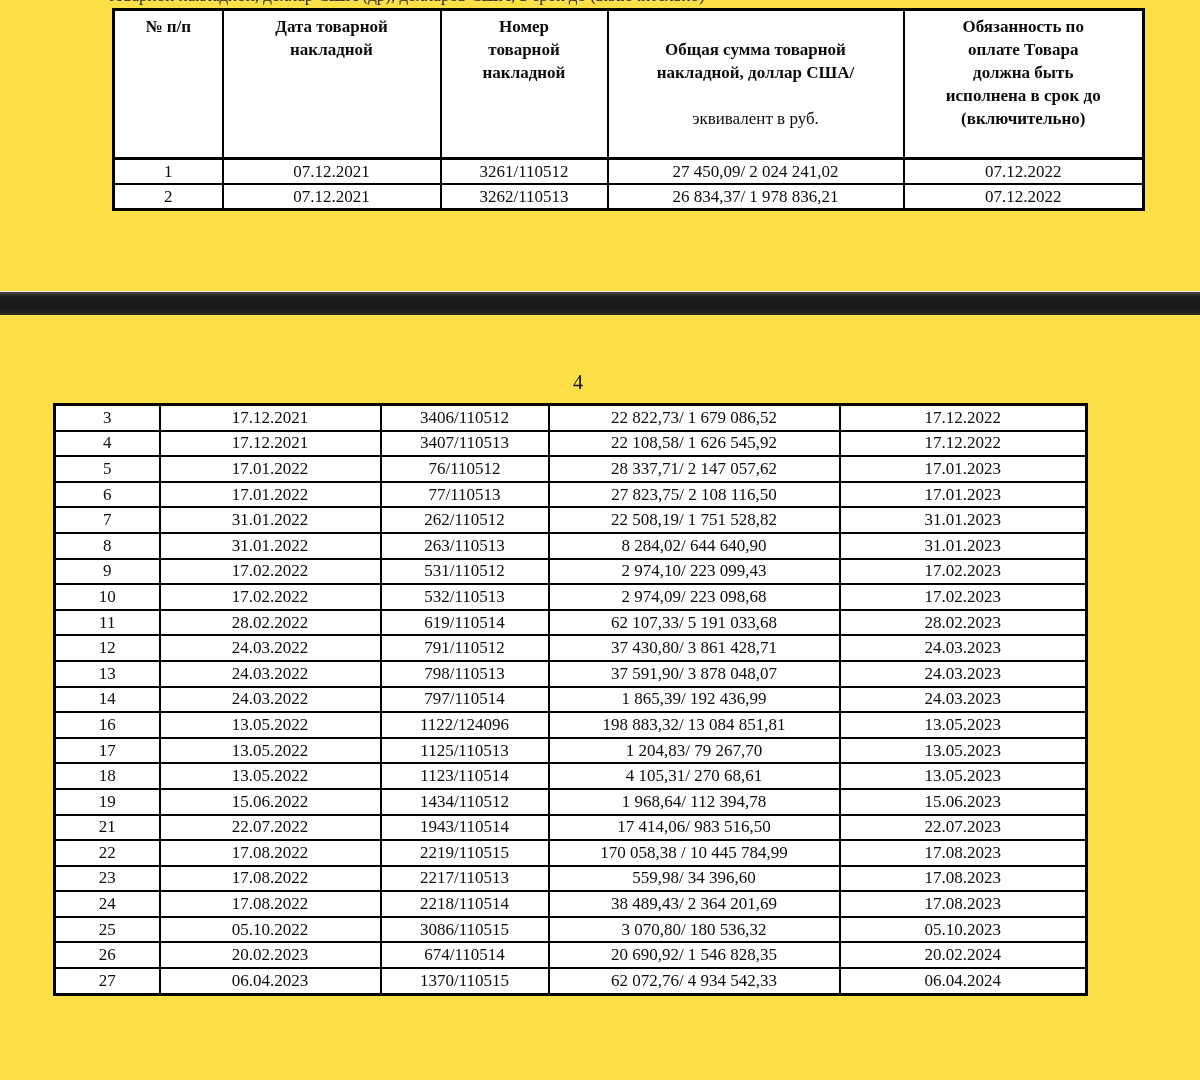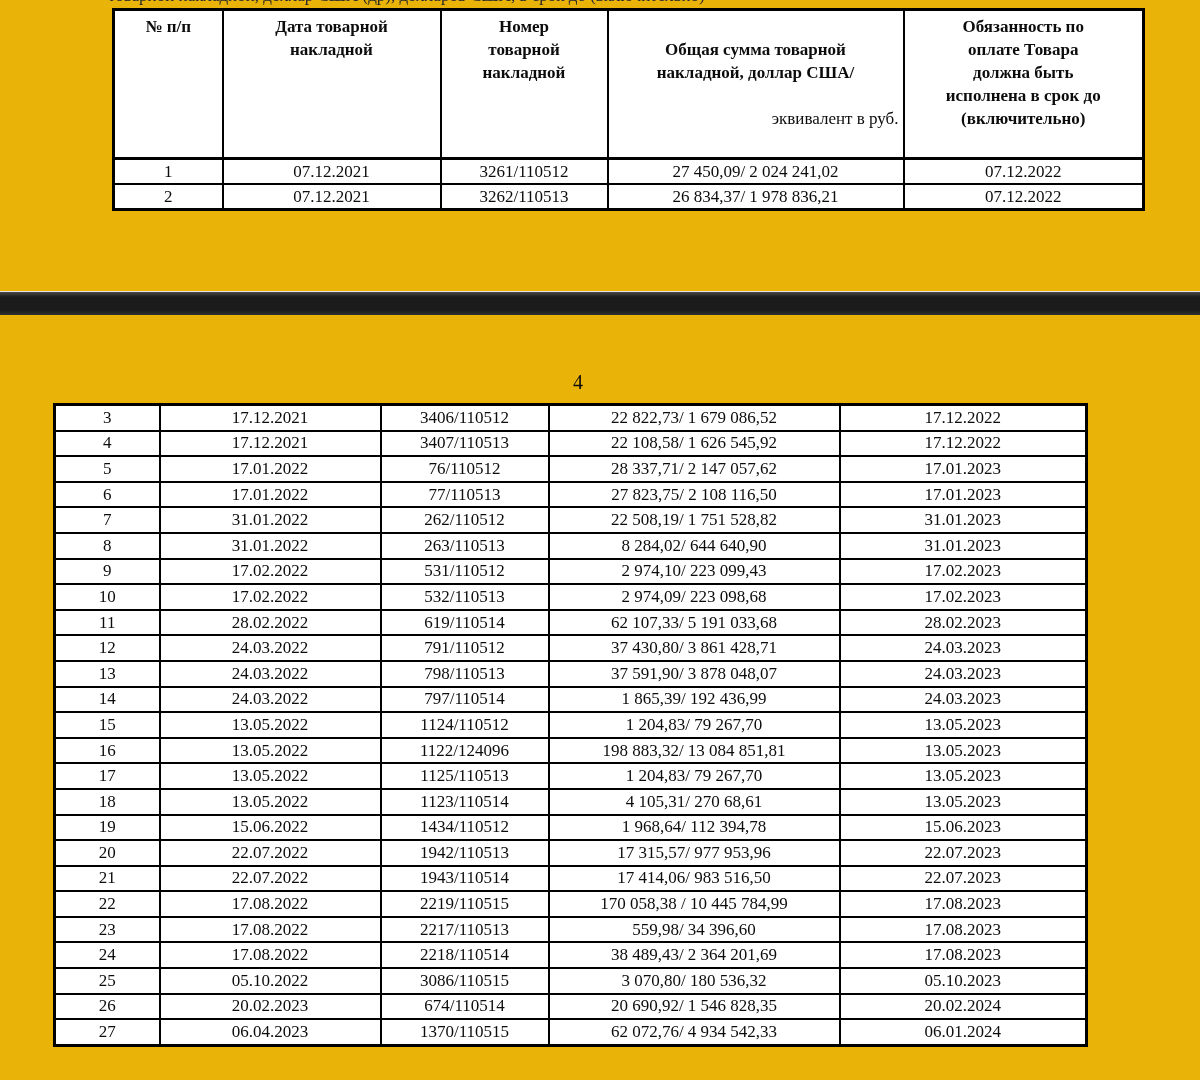--- a/index.html
+++ b/index.html
@@ -1,17 +1,17 @@
 <!DOCTYPE html>
 <html><head>
 <meta charset="utf-8">
 <style>
   html, body { margin:0; padding:0; background:#ffffff; }
   .canvas {
-    position:relative; width:1200px; height:1080px; background:#eab308;
+    position:relative; width:1200px; height:1080px; background:#fde047;
     font-family:"Liberation Serif","DejaVu Serif",serif; color:#0c0c0c; overflow:hidden;
   }
 
   
   .clip-line { position:absolute; left:108px; top:0; width:690px; height:7px; overflow:hidden; }
   .clip-line span { display:block; margin-top:-14px; font-size:17px; white-space:nowrap; color:#2a2a2a; }
 
   .doc-table { position:absolute; border-collapse:collapse; table-layout:fixed; background:#fff; }
   .doc-table th, .doc-table td {
     border:2px solid #000; text-align:center; font-size:17px; color:#0c0c0c;
@@ -19,21 +19,21 @@
   }
   .doc-table { border:3px solid #000; }
 
   .t1 { left:112px; top:8px; width:1030px; }
   .t1 th {
     vertical-align:top; font-weight:bold; line-height:23px; padding:4px 4px;
     height:112px; white-space:pre-line; border-bottom:3px solid #000;
   }
   .t1 td { height:23px; }
   .th-main { white-space:pre-line; font-weight:bold; }
-  .th-sub { font-weight:normal;text-align:right; }
+  .th-sub { font-weight:normal; }
 
   .t2 { left:53px; top:403px; width:1032px; }
   .t2 td { height:23.6px; }
 
   .page-break {
     position:absolute; left:0; top:291px; width:1200px; height:23px;
     background:linear-gradient(180deg,#474747 0%,#1b1b1b 22%,#1b1b1b 78%,#303030 100%);
     border-top:1px solid #e3e3e3;
   }
 
@@ -202,27 +202,20 @@
         </tr>
 
         <tr>
           <td>14</td>
           <td>24.03.2022</td>
           <td>797/110514</td>
           <td>1 865,39/ 192 436,99</td>
           <td>24.03.2023</td>
         </tr>
 
-        <tr>
-          <td>15</td>
-          <td>13.05.2022</td>
-          <td>1124/110512</td>
-          <td>1 204,83/ 79 267,70</td>
-          <td>13.05.2023</td>
-        </tr>
 
         <tr>
           <td>16</td>
           <td>13.05.2022</td>
           <td>1122/124096</td>
           <td>198 883,32/ 13 084 851,81</td>
           <td>13.05.2023</td>
         </tr>
 
         <tr>
@@ -243,27 +236,20 @@
 
 
         <tr>
           <td>19</td>
           <td>15.06.2022</td>
           <td>1434/110512</td>
           <td>1 968,64/ 112 394,78</td>
           <td>15.06.2023</td>
         </tr>
 
-        <tr>
-          <td>20</td>
-          <td>22.07.2022</td>
-          <td>1942/110513</td>
-          <td>17 315,57/ 977 953,96</td>
-          <td>22.07.2023</td>
-        </tr>
 
         <tr>
           <td>21</td>
           <td>22.07.2022</td>
           <td>1943/110514</td>
           <td>17 414,06/ 983 516,50</td>
           <td>22.07.2023</td>
         </tr>
 
         <tr>
@@ -304,18 +290,18 @@
           <td>674/110514</td>
           <td>20 690,92/ 1 546 828,35</td>
           <td>20.02.2024</td>
         </tr>
 
         <tr>
           <td>27</td>
           <td>06.04.2023</td>
           <td>1370/110515</td>
           <td>62 072,76/ 4 934 542,33</td>
-          <td>06.01.2024</td>
+          <td>06.04.2024</td>
         </tr>
       </tbody>
   </table>
 
 </div>
 
 </body></html>

